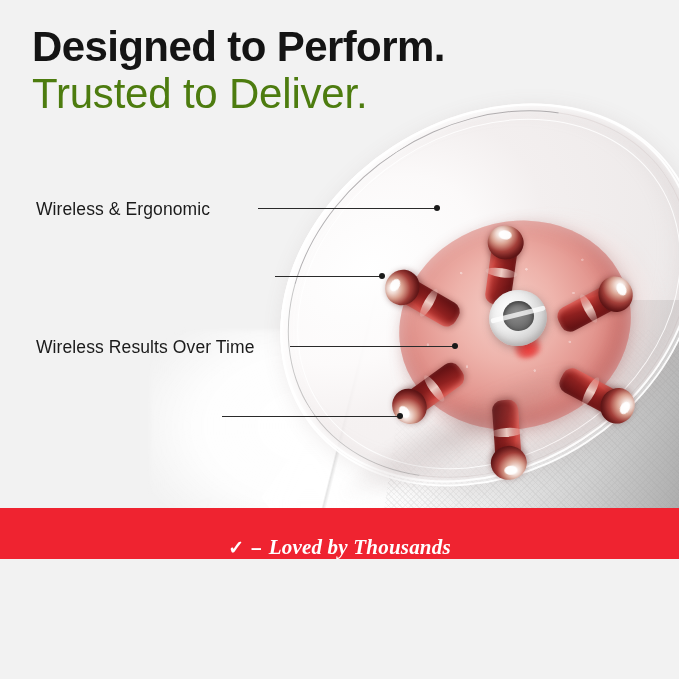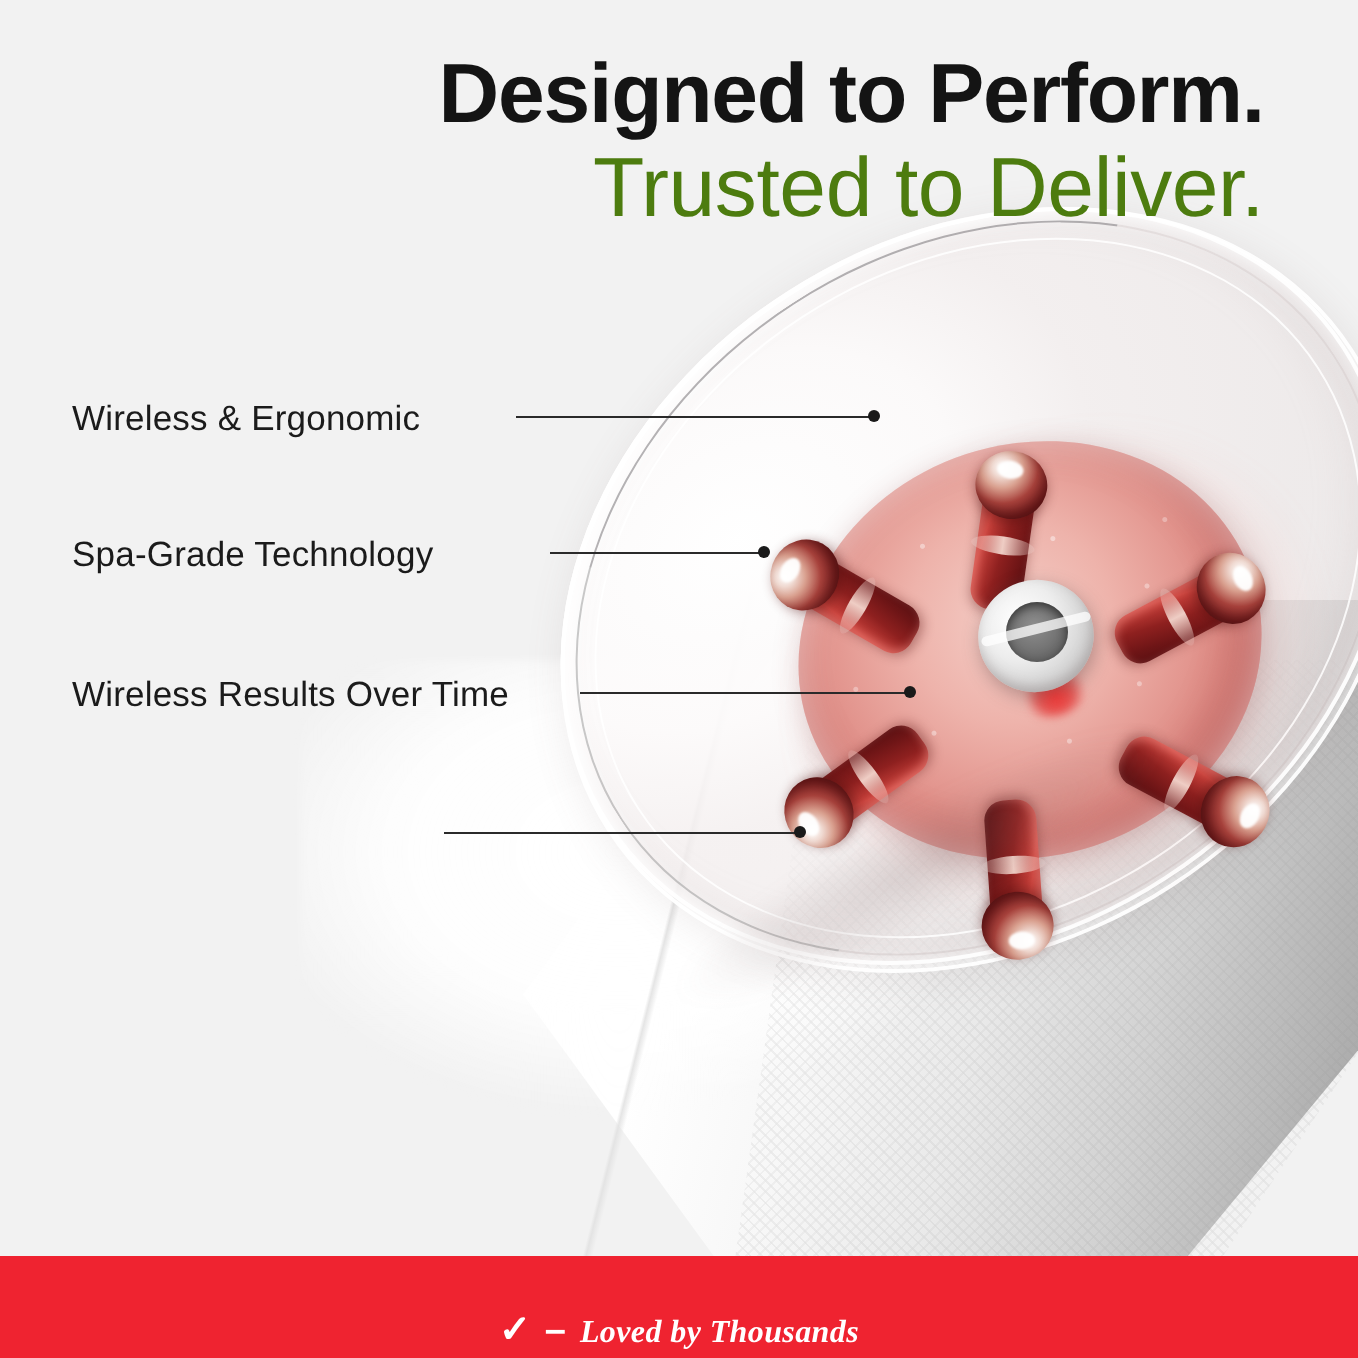--- a/index.html
+++ b/index.html
@@ -2,21 +2,21 @@
 <html><head>
 <meta charset="utf-8">
 <style>
   html,body{margin:0;padding:0;}
   body{
     width:679px;height:679px;overflow:hidden;
     background:#f2f2f2;
     font-family:"Liberation Sans", sans-serif;
     -webkit-font-smoothing:antialiased;
   }
-  #stage{position:relative;width:679px;height:679px;background:#f2f2f2;overflow:hidden;text-align:right;}
+  #stage{position:relative;width:679px;height:559px;background:#f2f2f2;overflow:hidden;}
 
   
   .product-layer{position:absolute;inset:0;overflow:hidden;}
 
   
   .handle{
     position:absolute;
     left:168px;top:300px;width:520px;height:340px;
     background:
       linear-gradient(104deg,
@@ -194,21 +194,21 @@
 
   
   .banner{
     position:absolute;left:0;bottom:0;width:679px;height:51px;
     background:#ef2330;display:flex;align-items:center;justify-content:center;
   }
   .banner-inner{display:flex;align-items:baseline;gap:7px;color:#ffffff;}
   .check{font-size:19px;font-weight:700;line-height:1;}
   .b-bold{font-size:19px;font-weight:700;letter-spacing:.1px;}
   .b-dash{font-size:19px;font-weight:700;}
-  .b-italic{font-family:"Liberation Serif", serif;font-size:16px;font-style:italic;font-weight:700;letter-spacing:.2px;margin-top:27px;}
+  .b-italic{font-family:"Liberation Serif", serif;font-size:21px;font-style:italic;font-weight:700;letter-spacing:.2px;margin-top:27px;}
 </style>
 </head>
 <body>
 
 <div id="stage">
 
   <div class="product-layer">
 
     <div class="handle"></div>
     <div class="handle-soft"></div>
@@ -282,23 +282,20 @@
   </div>
 
   <div class="features">
 
     <div class="feature" style="left:36px;top:199px;">
       <span class="flabel">Wireless &amp; Ergonomic</span>
     </div>
     <div class="leader" style="left:258px;top:208px;width:179px;"></div>
     <div class="leader-dot" style="left:434px;top:205px;"></div>
 
-    <div class="feature" style="left:36px;top:267px;">
-      <span class="flabel">Spa-Grade Technology</span>
-    </div>
     <div class="leader" style="left:275px;top:276px;width:107px;"></div>
     <div class="leader-dot" style="left:379px;top:273px;"></div>
 
     <div class="feature" style="left:36px;top:337px;">
       <span class="flabel">Wireless Results Over Time</span>
     </div>
     <div class="leader" style="left:290px;top:346px;width:165px;"></div>
     <div class="leader-dot" style="left:452px;top:343px;"></div>
 
     <div class="leader" style="left:222px;top:416px;width:178px;"></div>

